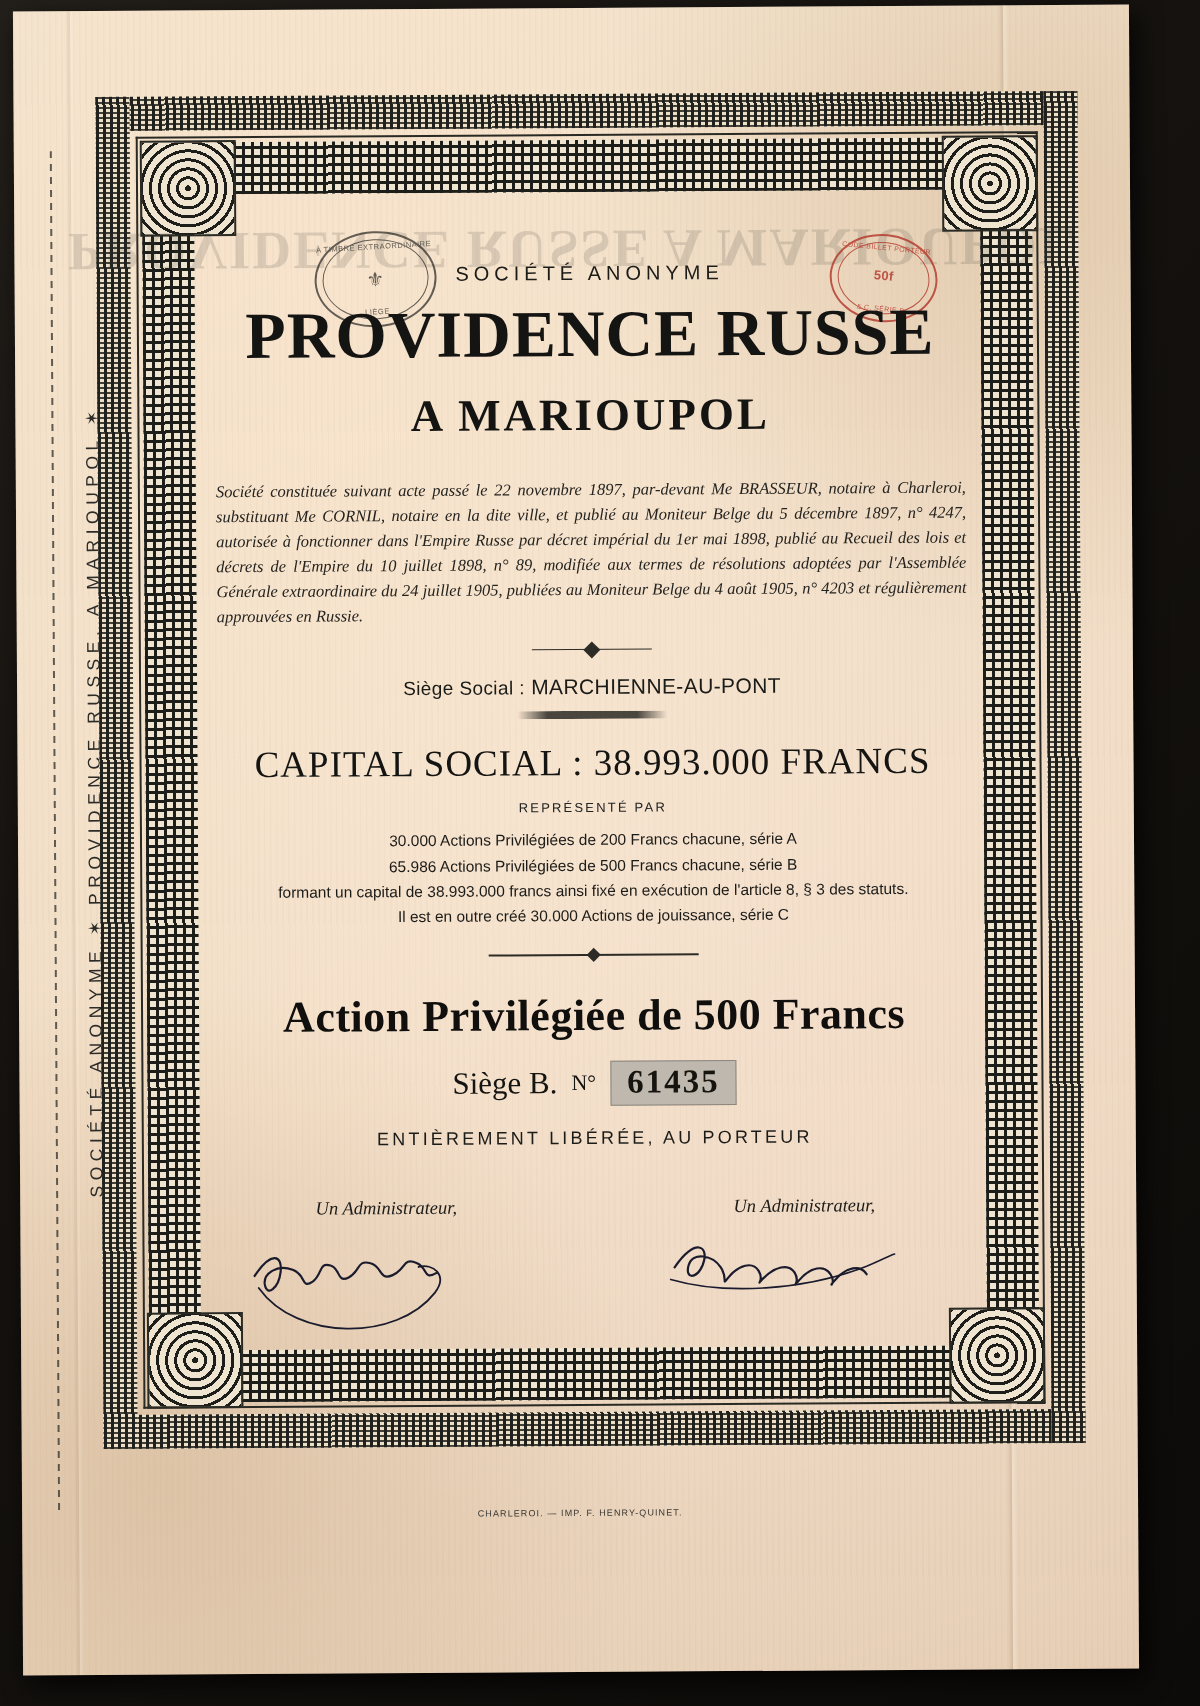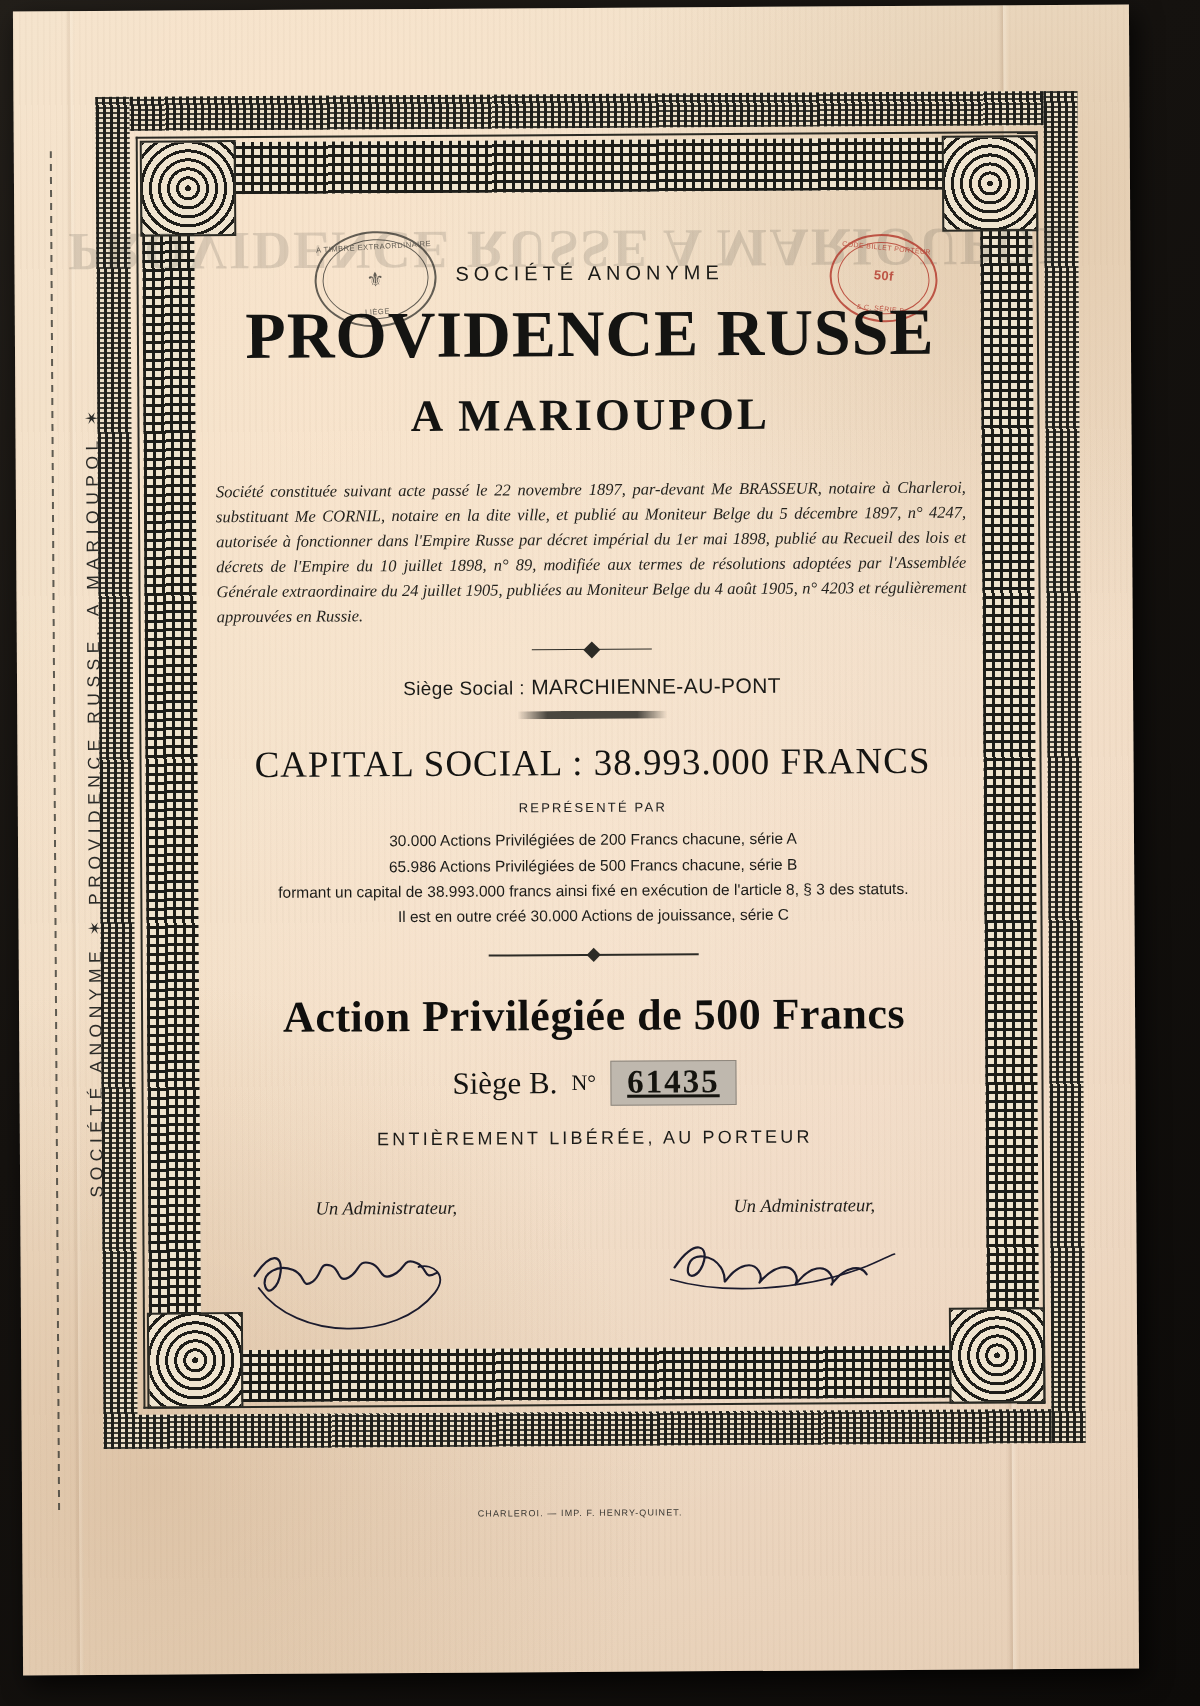--- a/index.html
+++ b/index.html
@@ -269,21 +269,20 @@
   .serie-line .no-label { font-size: 22px; }
   .serial-box {
     background: #bfb8ae;
     border: 1px solid #8e867c;
     padding: 2px 16px 4px 16px;
     font-family: "Liberation Serif", serif;
     font-weight: bold;
     font-size: 33px;
     letter-spacing: 2px;
     color: #15140f;
-    text-decoration: underline;
   }
   .liberee {
     margin-top: 22px;
     font-family: "Liberation Sans", sans-serif;
     font-size: 18px;
     letter-spacing: 3.2px;
     color: #1b1b18;
   }
 
   

